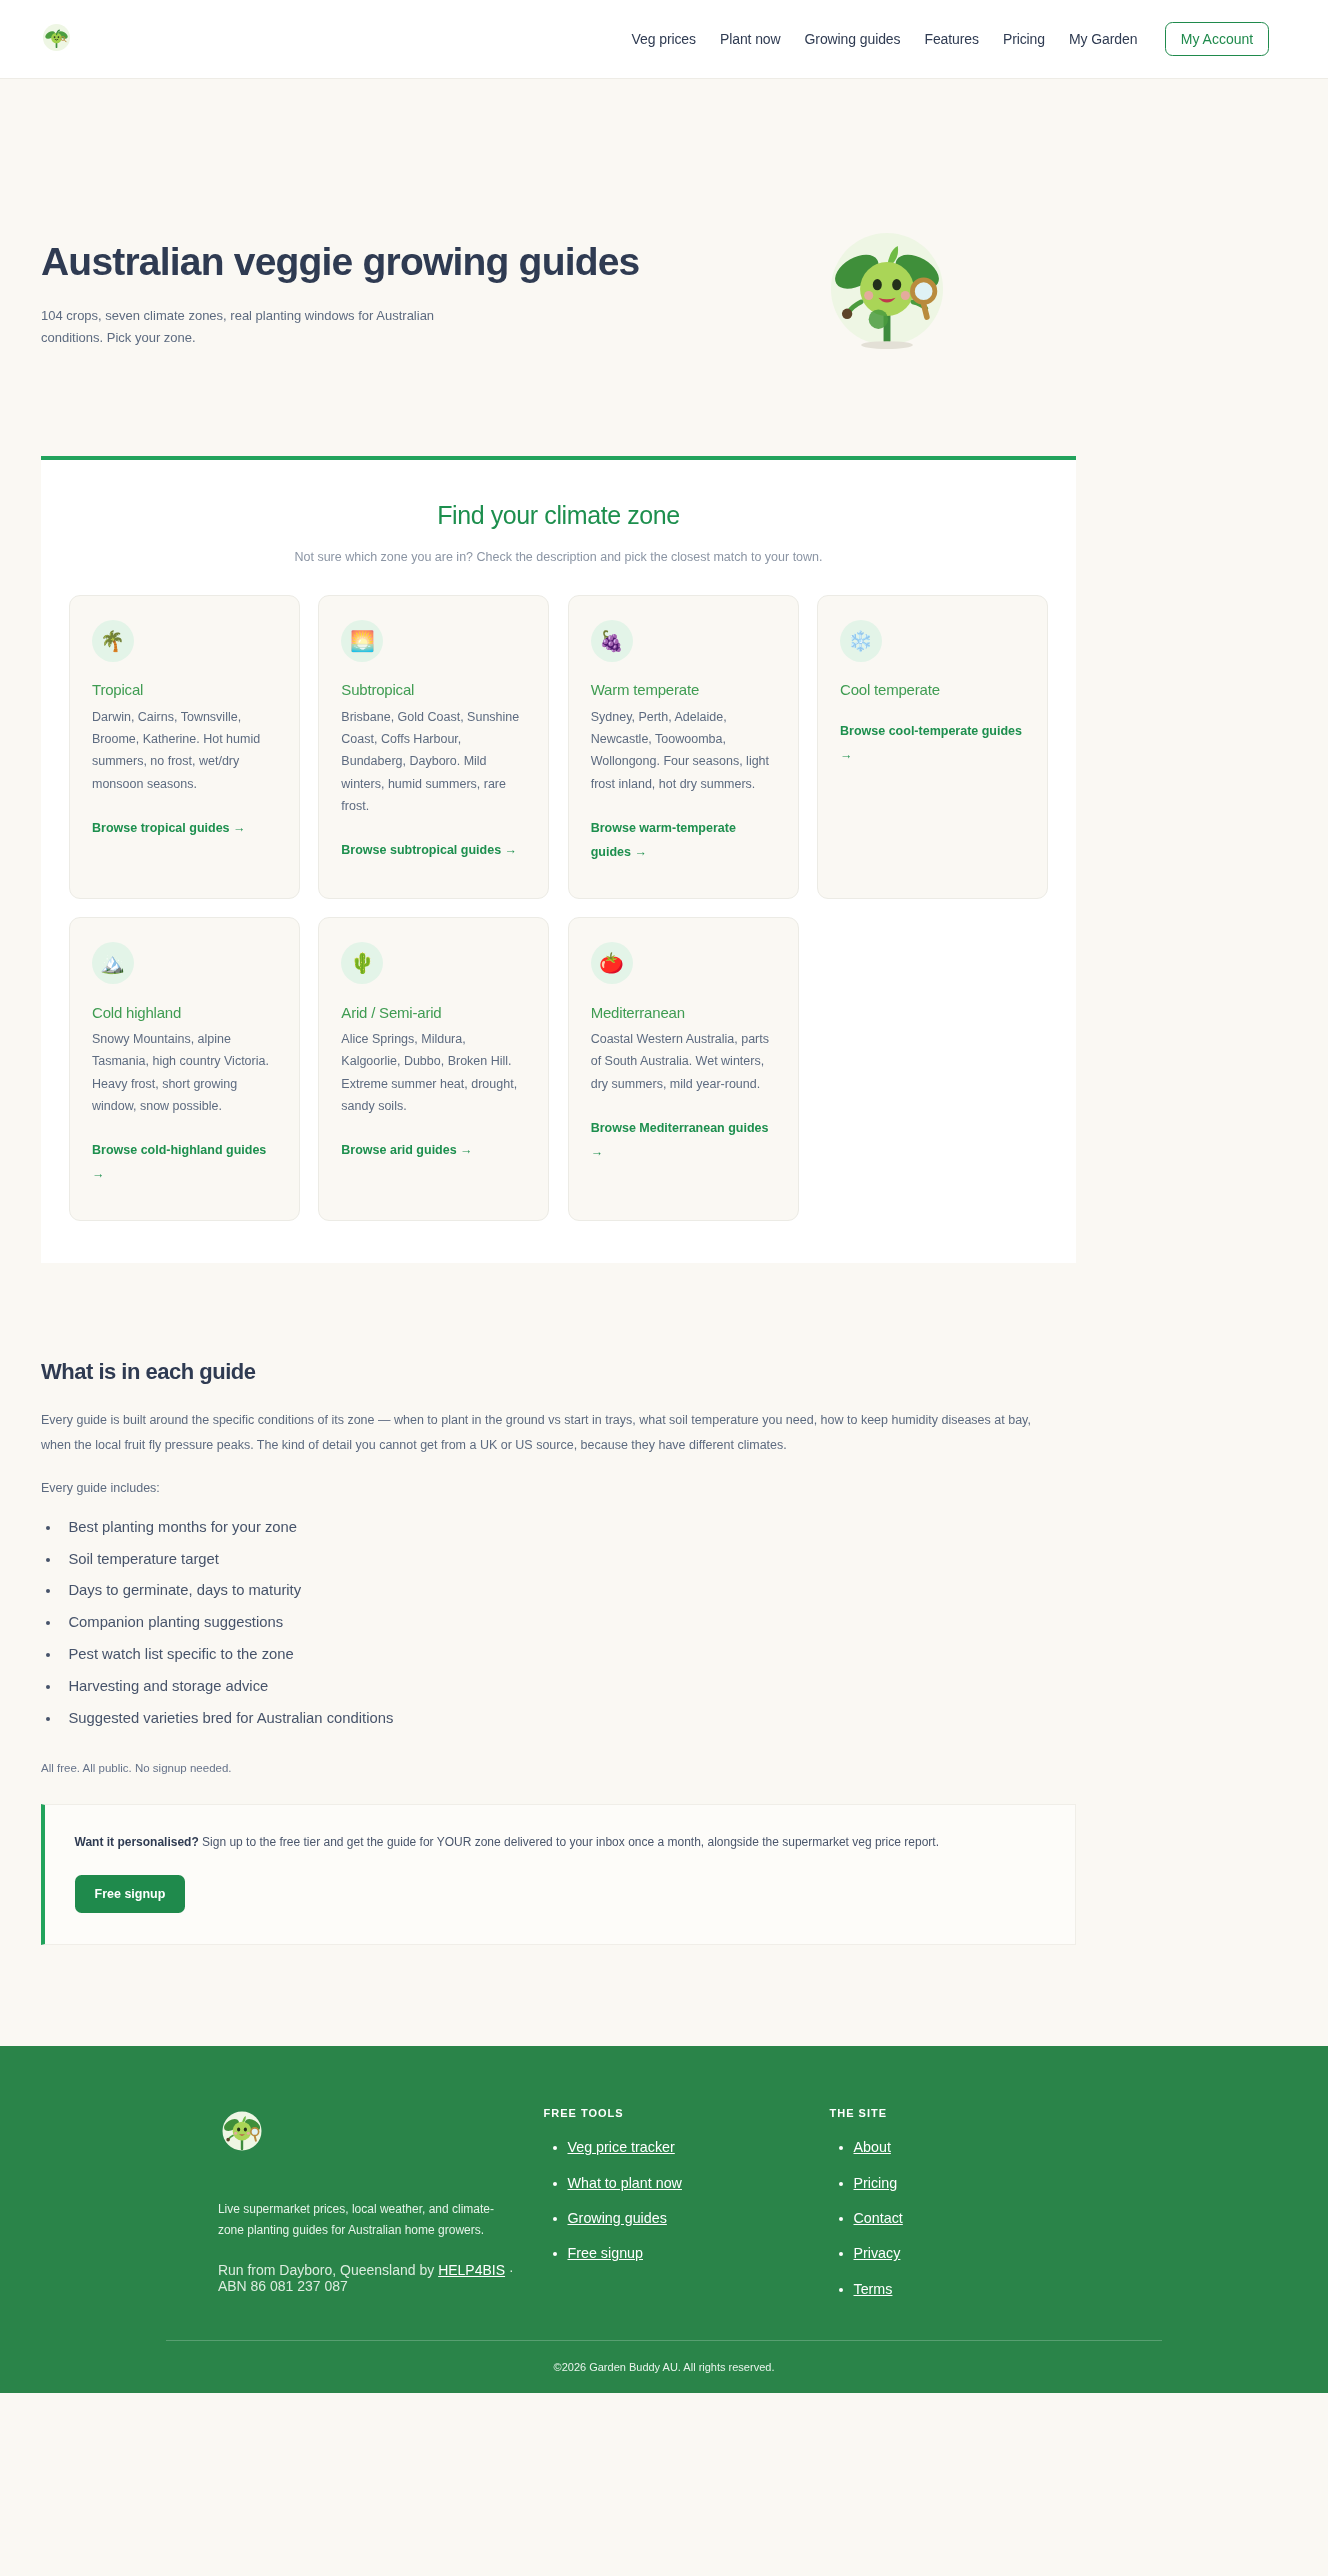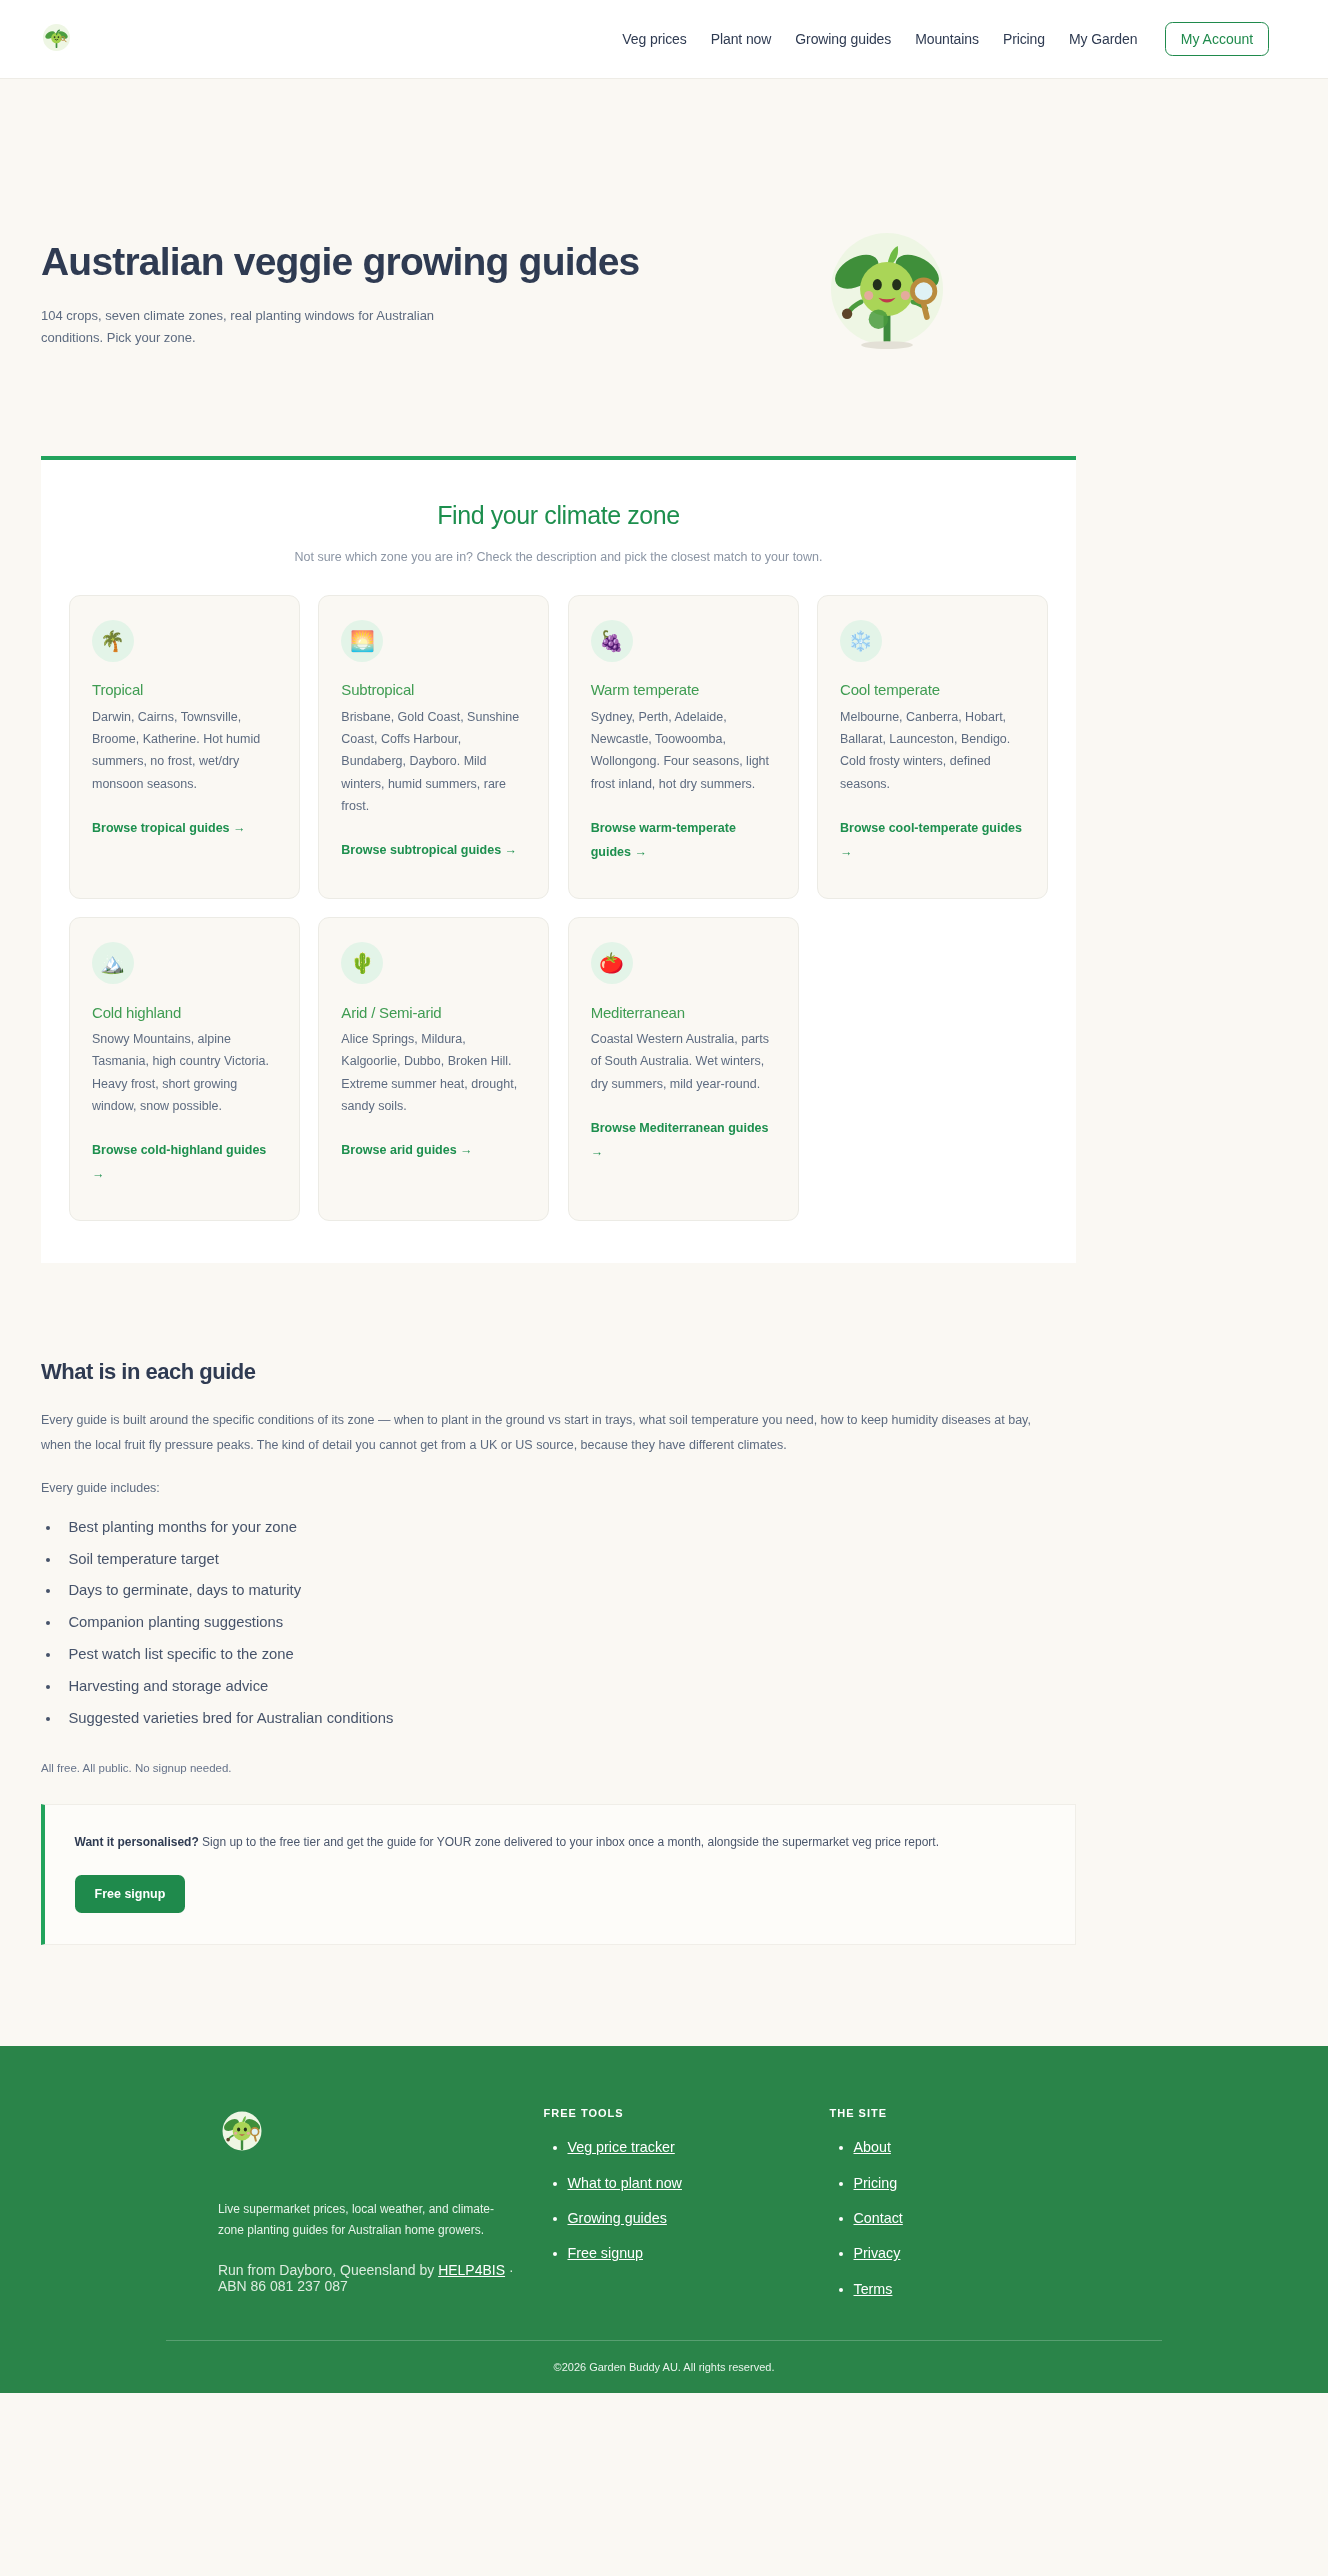--- a/index.html
+++ b/index.html
@@ -302,21 +302,21 @@
         <path d="M48 37 L52 41" stroke="#b98b3d" stroke-width="2" stroke-linecap="round"></path>
         <path d="M32 26 q2-8 6-9" stroke="#3d8b3d" stroke-width="2.6" fill="none" stroke-linecap="round"></path>
       </svg>
     </span>
   </a>
 
   <nav class="nav-links">
     <a class="nav-link" href="#">Veg prices</a>
     <a class="nav-link" href="#">Plant now</a>
     <a class="nav-link" href="#">Growing guides</a>
-    <a class="nav-link" href="#">Mountains</a>
+    <a class="nav-link" href="#">Features</a>
     <a class="nav-link" href="#">Pricing</a>
     <a class="nav-link" href="#">My Garden</a>
     <a class="nav-cta" href="#">My Account</a>
   </nav>
 </header>
 
 <main class="page">
 
   <section class="hero">
     <div class="hero-text">
@@ -370,21 +370,20 @@
       <div class="zone-card">
         <div class="zone-icon">🍇</div>
         <div class="zone-name">Warm temperate</div>
         <div class="zone-desc">Sydney, Perth, Adelaide, Newcastle, Toowoomba, Wollongong. Four seasons, light frost inland, hot dry summers.</div>
         <a class="zone-link" href="#">Browse warm-temperate guides →</a>
       </div>
 
       <div class="zone-card">
         <div class="zone-icon">❄️</div>
         <div class="zone-name">Cool temperate</div>
-        <div class="zone-desc">Melbourne, Canberra, Hobart, Ballarat, Launceston, Bendigo. Cold frosty winters, defined seasons.</div>
         <a class="zone-link" href="#">Browse cool-temperate guides →</a>
       </div>
 
       <div class="zone-card">
         <div class="zone-icon">🏔️</div>
         <div class="zone-name">Cold highland</div>
         <div class="zone-desc">Snowy Mountains, alpine Tasmania, high country Victoria. Heavy frost, short growing window, snow possible.</div>
         <a class="zone-link" href="#">Browse cold-highland guides →</a>
       </div>
 

